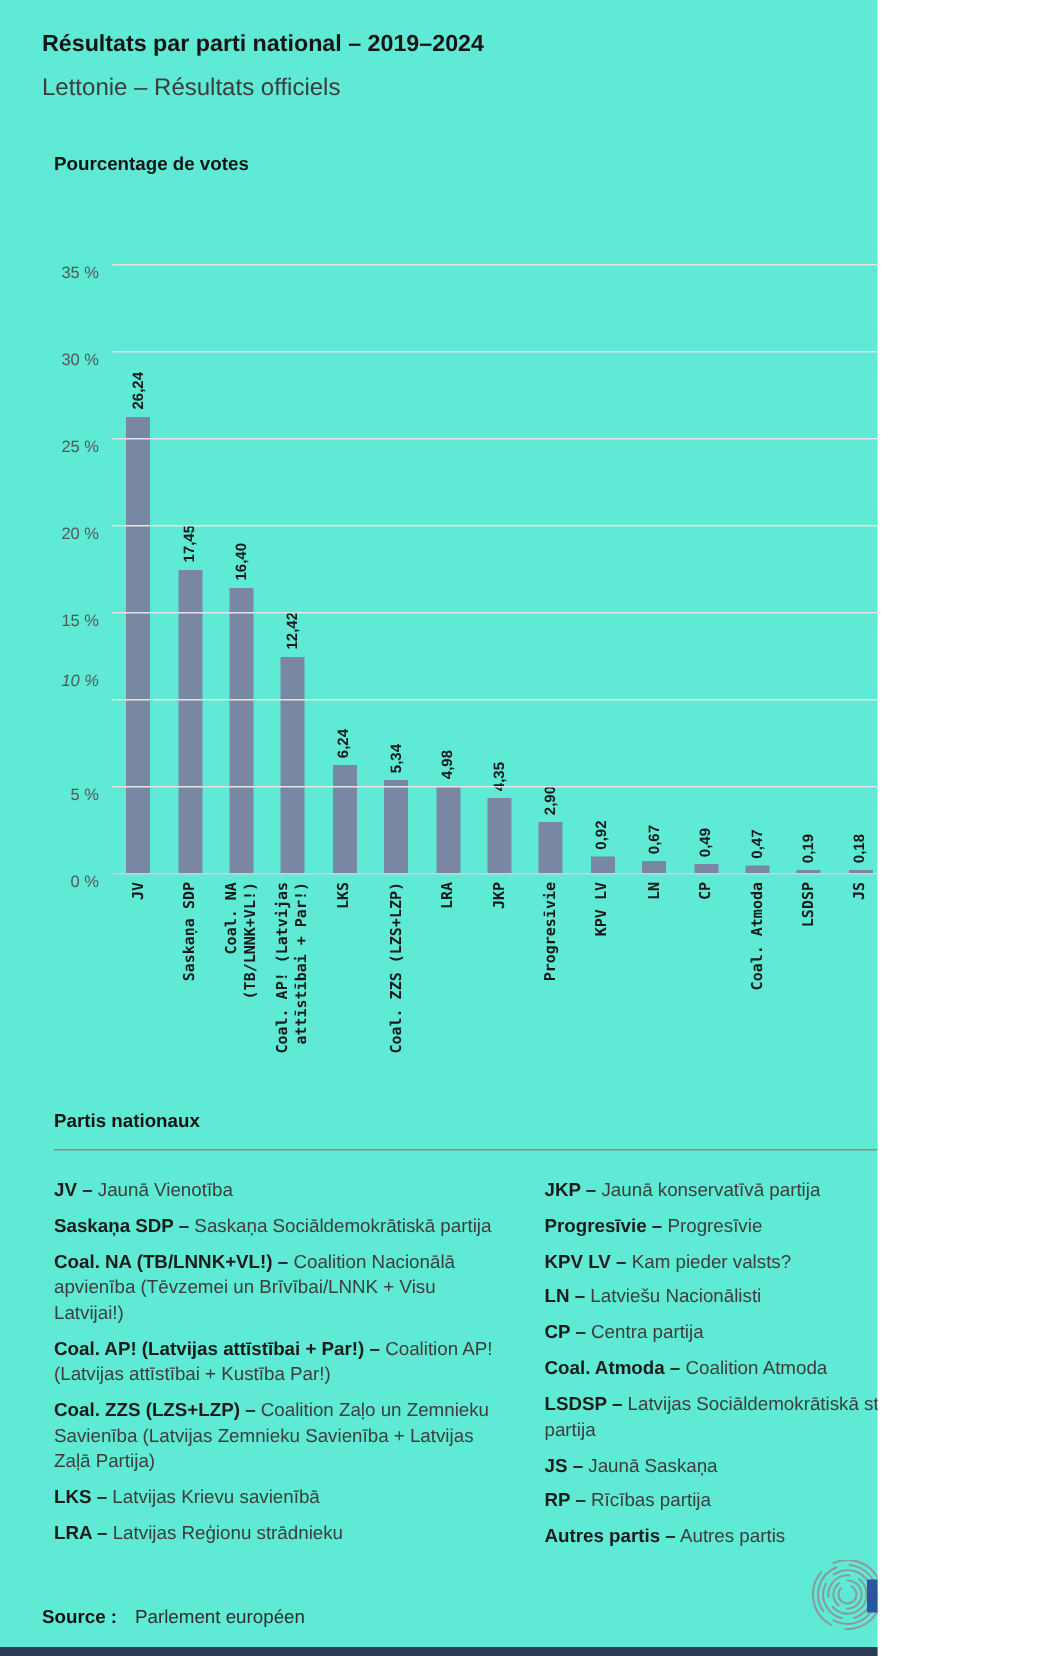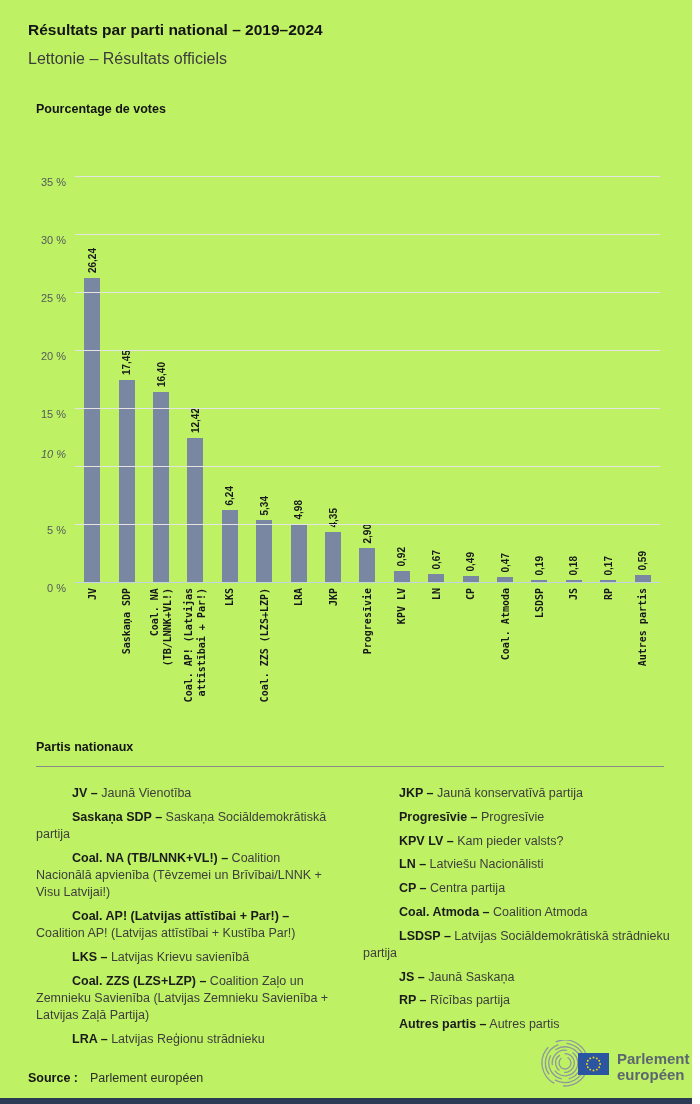--- a/index.html
+++ b/index.html
@@ -1,21 +1,21 @@
 <!DOCTYPE html>
 <html><head>
 <meta charset="utf-8">
 <style>
   * { box-sizing: border-box; margin: 0; padding: 0; }
   html, body { background: #ffffff; }
   .page {
     position: relative;
-    width: 692px;
+    width: 585px;
     height: 1104px;
-    background: #bef264;
+    background: #5eead4;
     font-family: "Liberation Sans", sans-serif;
     overflow: hidden;
     padding-left: 29px;
   }
   .title {
     position: absolute; left: 28px; top: 21px;
     font-size: 15.5px; font-weight: bold; color: #141414;
   }
   .subtitle {
     position: absolute; left: 28px; top: 50px;
@@ -77,21 +77,21 @@
     position: absolute; left: 36px; top: 766px;
     width: 628px; height: 1px; background: #8a8a8a;
   }
   .col {
     position: absolute; top: 785px;
     font-size: 12.5px; color: #3d3d3d; line-height: 1.38;
   }
   .col-left  { left: 36px;  width: 302px; }
   .col-right { left: 363px; width: 308px; }
   .def { margin-bottom: 6.5px; }
-  .def b { color: #1b1b1b; margin-left: 36px; }
+  .def b { color: #1b1b1b; }
   .source {
     position: absolute; left: 28px; top: 1071px;
     font-size: 12.5px; color: #2e2e2e;
   }
   .source b { color: #141414; }
   .source .val { margin-left: 12px; }
   .logo { position: absolute; left: 533px; top: 1040px; }
   .bottom-bar {
     position: absolute; left: 0; top: 1098px;
     width: 700px; height: 6px;
@@ -254,22 +254,22 @@
       </div>
     </div>
 
   <div class="legend-heading">Partis nationaux</div>
   <div class="legend-rule"></div>
   <div class="col col-left">
       <div class="def"><b>JV –</b><span> Jaunā Vienotība</span></div>
       <div class="def"><b>Saskaņa SDP –</b><span> Saskaņa Sociāldemokrātiskā partija</span></div>
       <div class="def"><b>Coal. NA (TB/LNNK+VL!) –</b><span> Coalition Nacionālā apvienība (Tēvzemei un Brīvībai/LNNK + Visu Latvijai!)</span></div>
       <div class="def"><b>Coal. AP! (Latvijas attīstībai + Par!) –</b><span> Coalition AP! (Latvijas attīstībai + Kustība Par!)</span></div>
+      <div class="def"><b>Coal. ZZS (LZS+LZP) –</b><span> Coalition Zaļo un Zemnieku Savienība (Latvijas Zemnieku Savienība + Latvijas Zaļā Partija)</span></div>
       <div class="def"><b>LKS –</b><span> Latvijas Krievu savienībā</span></div>
-      <div class="def"><b>Coal. ZZS (LZS+LZP) –</b><span> Coalition Zaļo un Zemnieku Savienība (Latvijas Zemnieku Savienība + Latvijas Zaļā Partija)</span></div>
       <div class="def"><b>LRA –</b><span> Latvijas Reģionu strādnieku</span></div>
     </div>
   <div class="col col-right">
       <div class="def"><b>JKP –</b><span> Jaunā konservatīvā partija</span></div>
       <div class="def"><b>Progresīvie –</b><span> Progresīvie</span></div>
       <div class="def"><b>KPV LV –</b><span> Kam pieder valsts?</span></div>
       <div class="def"><b>LN –</b><span> Latviešu Nacionālisti</span></div>
       <div class="def"><b>CP –</b><span> Centra partija</span></div>
       <div class="def"><b>Coal. Atmoda –</b><span> Coalition Atmoda</span></div>
       <div class="def"><b>LSDSP –</b><span> Latvijas Sociāldemokrātiskā strādnieku partija</span></div>

